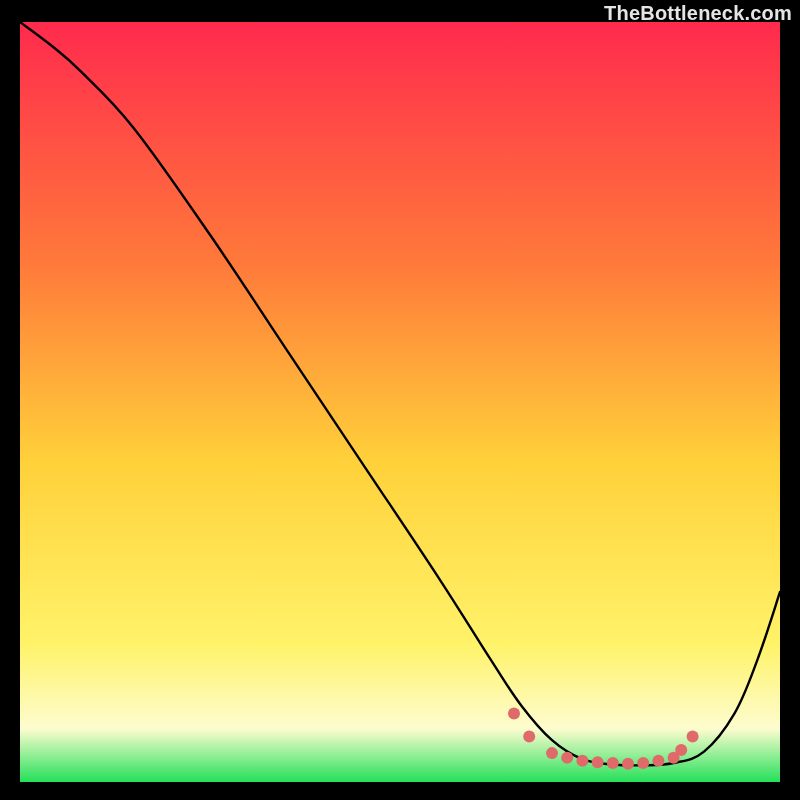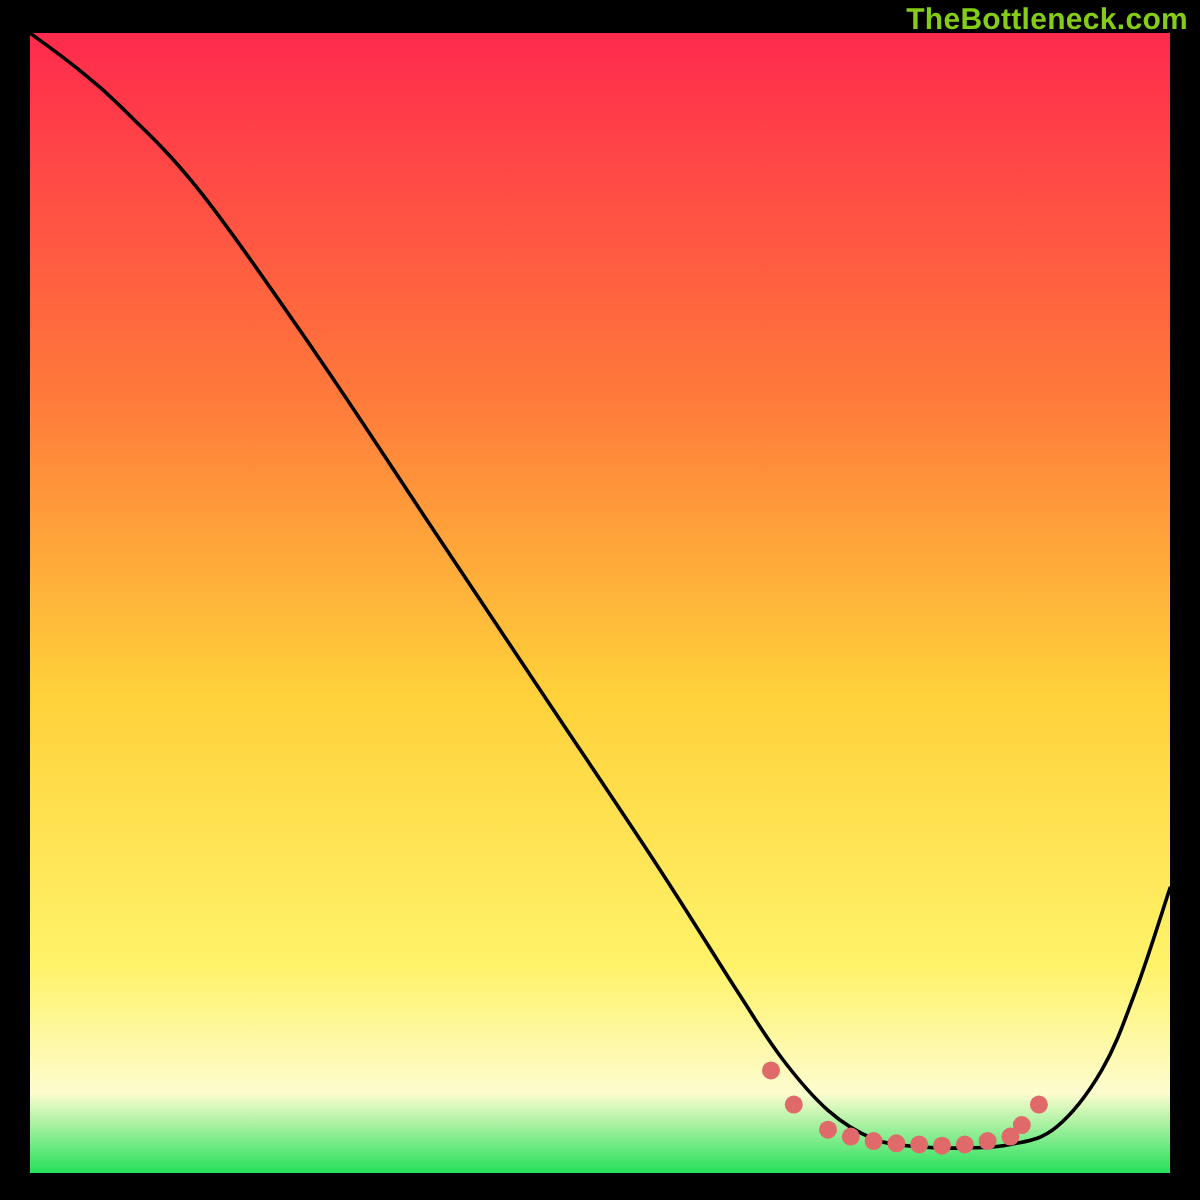--- a/index.html
+++ b/index.html
@@ -14,21 +14,21 @@
   .stage {
     position: relative;
     width: 800px;
     height: 800px;
     background: #000;
   }
   .watermark {
     position: absolute;
     top: 2px;
     right: 8px;
-    color: #84cc16;
+    color: #e5e5e5;
     font-size: 20px;
     font-weight: 600;
     letter-spacing: 0.2px;
     user-select: none;
   }
   .plot {
     position: absolute;
     left: 20px;
     top: 22px;
     width: 760px;

